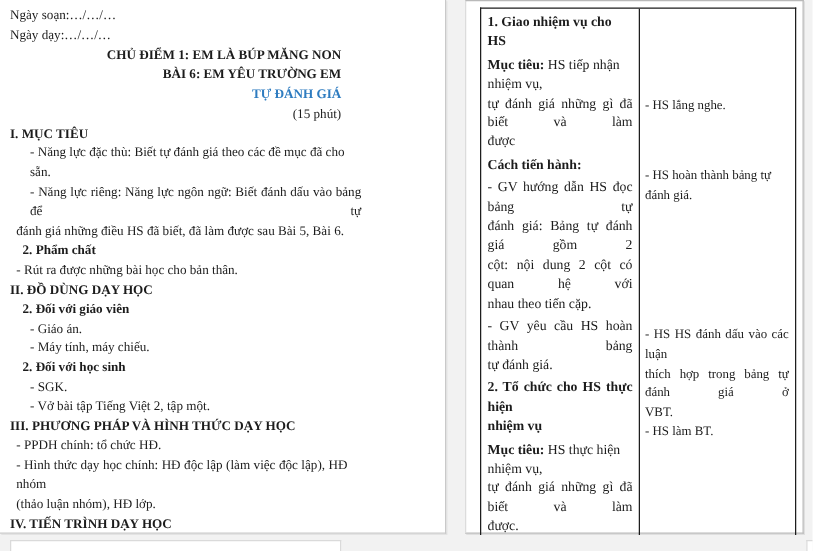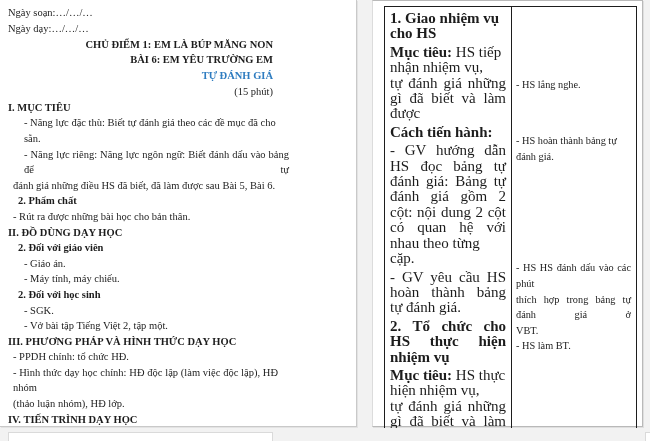--- a/index.html
+++ b/index.html
@@ -34,21 +34,21 @@
   .cont{padding-left:5px;}
   .stretch{text-align:justify;text-align-last:justify;}
 
   
   .t2{position:absolute;left:11px;top:5px;width:253px;height:422px;
     border-top:1.4px solid #1d1d1d;border-left:1.4px solid #1d1d1d;border-right:1.4px solid #1d1d1d;
     box-sizing:border-box;display:flex;}
   .t2-left{width:127px;box-sizing:border-box;border-right:1.4px solid #1d1d1d;
     padding:4px 5px 0 5px;overflow:hidden;}
   .t2-right{flex:1;position:relative;overflow:hidden;}
-  .t2 p.c{margin:0;font-size:15px;line-height:15.4px;}
+  .t2 p.c{margin:0;font-size:11px;line-height:15.4px;}
   .pstart{margin-top:3px !important;}
   .note{position:absolute;left:4px;width:115px;}
   .note p{margin:0;font-size:10.3px;line-height:15.8px;}
 </style>
 </head>
 <body>
 
 <div class="page" id="page1">
   <div class="p1-inner">
     <p class="l">Ngày soạn:…/…/…</p>
@@ -84,40 +84,40 @@
   <div class="t2">
     <div class="t2-left">
       <p class="c b">1. Giao nhiệm vụ cho HS</p>
       <p class="c pstart"><b>Mục tiêu:</b><span> HS tiếp nhận nhiệm vụ,</span></p>
       <p class="c stretch">tự đánh giá những gì đã biết và làm</p>
       <p class="c">được</p>
       <p class="c b pstart">Cách tiến hành:</p>
       <p class="c stretch pstart">- GV hướng dẫn HS đọc bảng tự</p>
       <p class="c stretch">đánh giá: Bảng tự đánh giá gồm 2</p>
       <p class="c stretch">cột: nội dung 2 cột có quan hệ với</p>
-      <p class="c">nhau theo từng cặp.</p>
+      <p class="c">nhau theo tiến cặp.</p>
       <p class="c stretch pstart">- GV yêu cầu HS hoàn thành bảng</p>
       <p class="c">tự đánh giá.</p>
       <p class="c b stretch pstart">2. Tổ chức cho HS thực hiện</p>
       <p class="c b">nhiệm vụ</p>
       <p class="c pstart"><b>Mục tiêu:</b><span> HS thực hiện nhiệm vụ,</span></p>
       <p class="c stretch">tự đánh giá những gì đã biết và làm</p>
       <p class="c">được.</p>
       <p class="c b pstart">Cách tiến hành:</p>
 
     </div>
     <div class="t2-right">
       <div class="note" style="top:70px">
           <p>- HS lắng nghe.</p>
         </div>
       <div class="note" style="top:126px">
           <p>- HS hoàn thành bảng tự đánh giá.</p>
         </div>
       <div class="note" style="top:253px">
-        <p class="stretch">- HS HS đánh dấu vào các phút</p>
+        <p class="stretch">- HS HS đánh dấu vào các luận</p>
         <p class="stretch">thích hợp trong bảng tự đánh giá ở</p>
         <p>VBT.</p>
       </div>
       <div class="note" style="top:331px">
           <p>- HS làm BT.</p>
         </div>
     </div>
   </div>
 </div>
 

